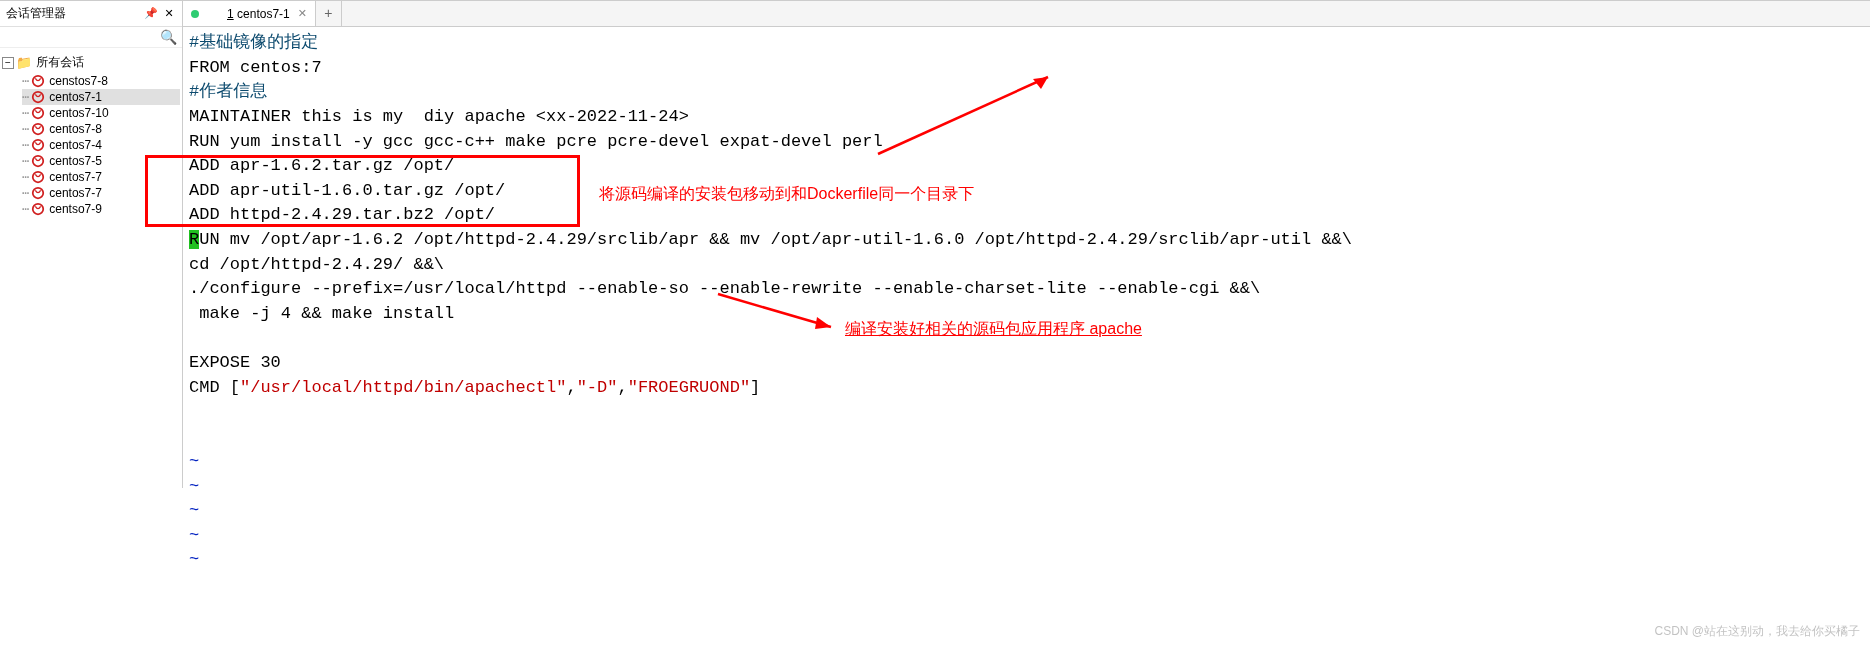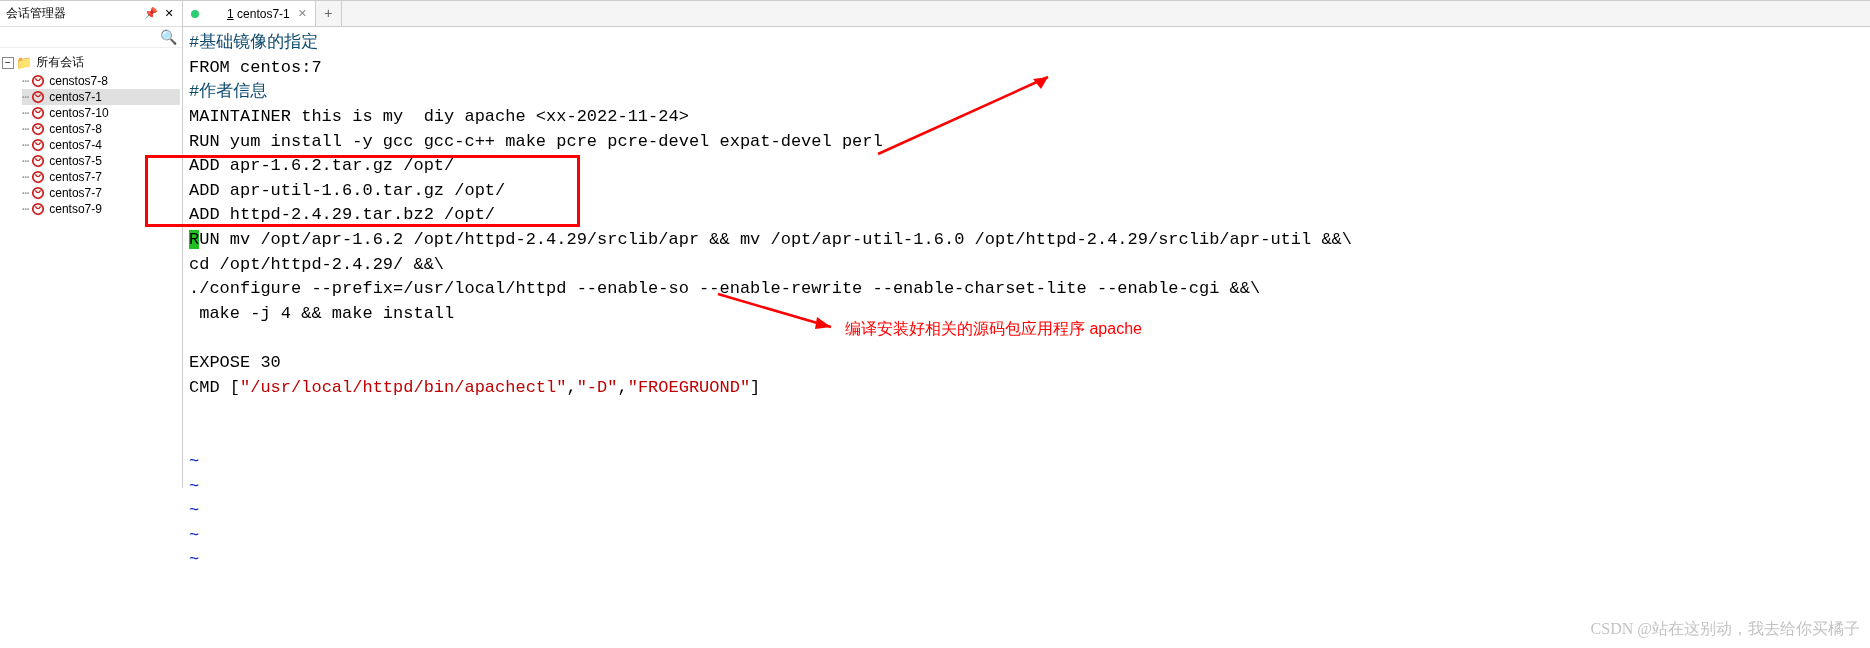--- a/index.html
+++ b/index.html
@@ -37,21 +37,21 @@
 
 .editor { flex: 1; padding: 4px 6px; font-family: "Courier New", monospace; font-size: 17px; line-height: 1.45; white-space: pre; position: relative; color: #000; }
 .c-blue { color: #0c4a6e; }
 .c-red { color: #c00000; }
 .c-green-bg { background: #20c020; color: #000; }
 .tilde { color: #0020c0; }
 
 .annot { position: absolute; color: #ff0000; font-family: "Microsoft YaHei", sans-serif; font-size: 16px; pointer-events: none; }
 .red-box { position: absolute; border: 3px solid #ff0000; pointer-events: none; }
 
-.watermark { position: absolute; right: 10px; bottom: 8px; color: rgba(120,120,120,0.45); font-size: 16px; font-family: Liberation Serif, serif; pointer-events: none; }
+.watermark { position: absolute; right: 10px; bottom: 8px; color: rgba(120,120,120,0.45); font-size: 12px; font-family: Liberation Sans, sans-serif; pointer-events: none; }
 </style>
 </head>
 <body>
 
 <div class="container">
   <div class="sidebar">
     <div class="sidebar-header">
       <span class="sidebar-title">会话管理器</span>
       <span class="pin-icon">📌</span>
       <span class="close-x">✕</span>
@@ -193,22 +193,23 @@
 <span class="tilde">~</span>
 <span class="tilde">~</span>
 
       <div class="red-box" style="left:-38px; top:128px; width:435px; height:72px;"></div>
 
       <svg class="annot" style="left:690px; top:42px;" width="190" height="90">
         <line x1="5" y1="85" x2="175" y2="8" stroke="#ff0000" stroke-width="2.5"></line>
         <polygon points="175,8 160,10 168,20" fill="#ff0000"></polygon>
       </svg>
 
-
-      <div class="annot" style="left:662px; top:290px;">编译安装好相关的源码包应用程序 apache</div>
+      <div class="annot" style="left:416px; top:155px;">将源码编译的安装包移动到和Dockerfile同一个目录下</div>
+
+      <div class="annot" style="left:662px; top:290px;text-decoration:underline;">编译安装好相关的源码包应用程序 apache</div>
       <svg class="annot" style="left:530px; top:262px;" width="130" height="50">
         <line x1="5" y1="5" x2="118" y2="38" stroke="#ff0000" stroke-width="2.5"></line>
         <polygon points="118,38 104,28 102,40" fill="#ff0000"></polygon>
       </svg>
     </div>
   </div>
 </div>
 
 <div class="watermark">CSDN @站在这别动，我去给你买橘子</div>
 

